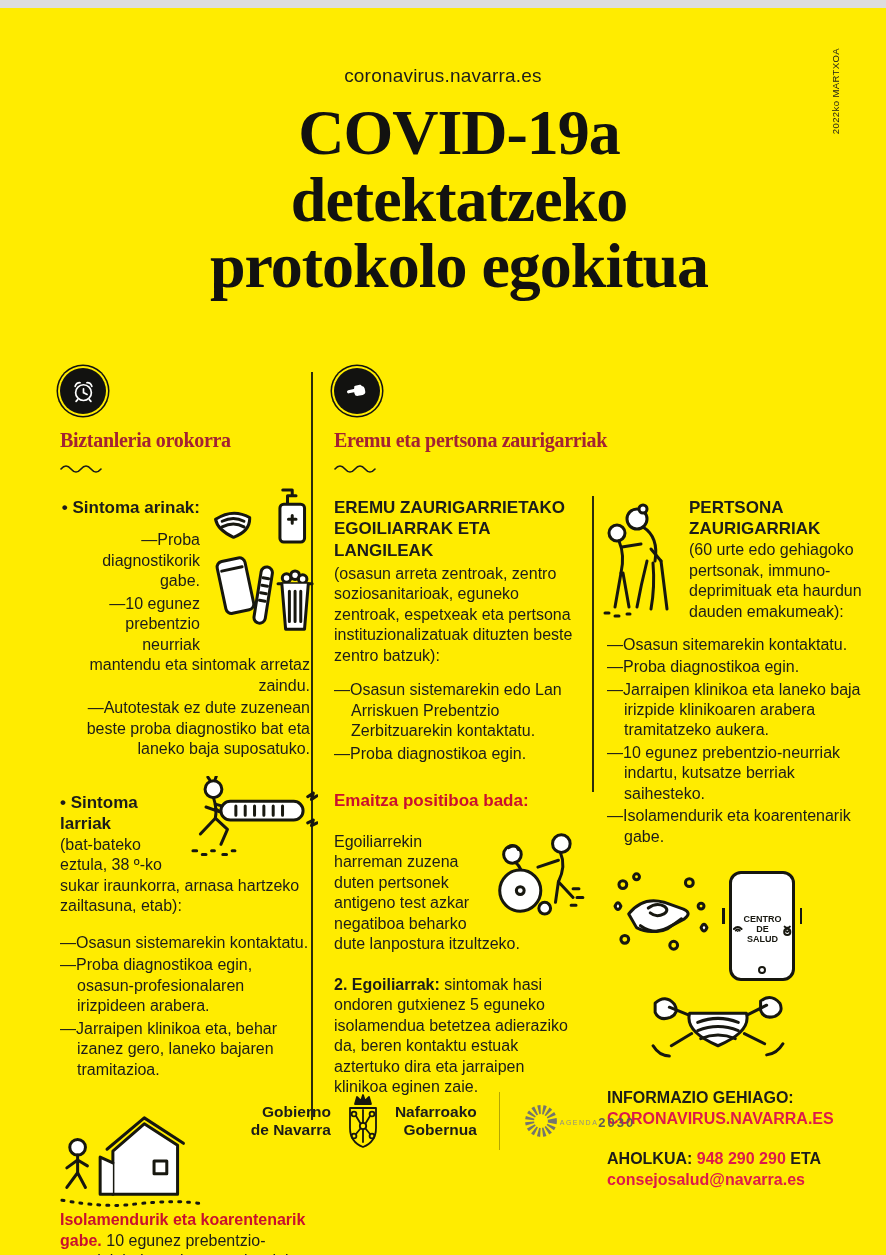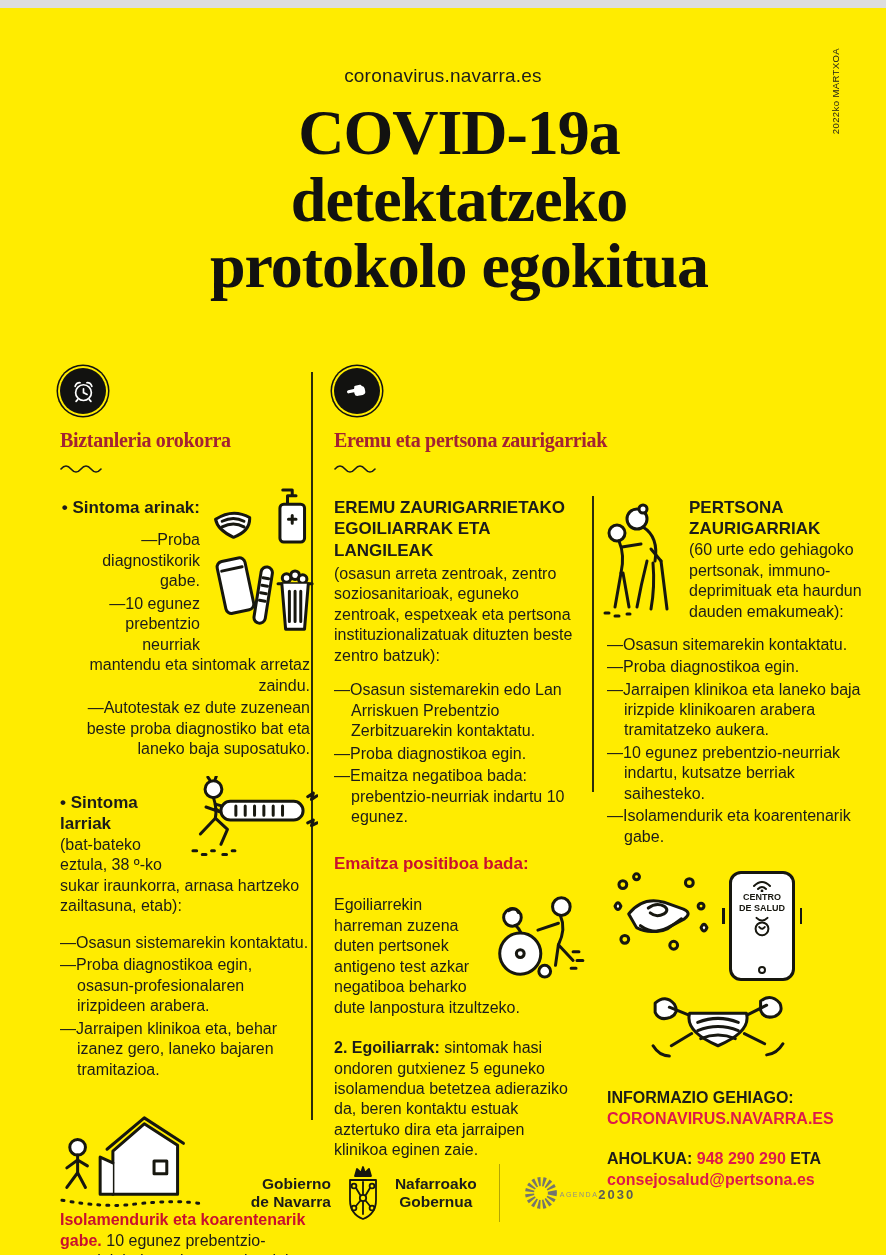--- a/index.html
+++ b/index.html
@@ -64,37 +64,37 @@
   .c1 .subtitle{margin-top:2px;}
   .c1 .items{margin-top:14px;}
   .c1 .accent-heading{margin-top:26px;}
   .p-case{margin-top:20px;}
   .il-wheelchair{float:right;width:106px;margin:-4px -6px 0 6px;}
   .vuln-head .il-elderly{float:left;width:80px;margin:0 8px 4px -6px;}
   .c2 .items{margin-top:12px;}
   .illus-row{display:flex;align-items:flex-start;gap:20px;margin:20px 0 0 4px;}
   .phone{position:relative;width:66px;height:110px;background:#fff;
     border:3.5px solid #17170f;border-radius:12px;margin-top:4px;
-    display:flex;flex-direction:column;align-items:center;padding-top:6px;}
+    display:flex;flex-direction:row;align-items:center;padding-top:6px;}
   .phone .p-text{font-size:9px;font-weight:700;text-align:center;line-height:1.15;
     width:46px;color:#17170f;}
   .phone .p-home{width:8px;height:8px;border:2px solid #17170f;border-radius:50%;
     position:absolute;bottom:4px;left:50%;transform:translateX(-50%);}
   .vib{position:absolute;top:34px;width:2.5px;height:16px;background:#17170f;}
   .vib.left{left:-10px;} .vib.right{right:-10px;}
   .il-mask{margin:10px 0 0 40px;width:142px;}
   .info-block{margin-top:24px;font-weight:700;}
   .info-link{color:var(--lred);}
   .doubts-block{margin-top:20px;font-weight:700;}
   
-  .footer{position:absolute;left:0;top:1156px;width:100%;
+  .footer{position:absolute;left:0;top:1084px;width:100%;
     display:flex;justify-content:center;align-items:center;}
   .gov-text{font-weight:700;font-size:15.5px;line-height:1.15;}
   .gov-es{text-align:right;}
-  .gov-eu{text-align:center;}
+  .gov-eu{text-align:right;}
   .gov-logo{margin:0 10px;}
   .foot-divider{width:1px;height:58px;background:rgba(40,40,10,.35);margin:0 22px;}
   .agenda{display:flex;flex-direction:row;align-items:center;line-height:1;}
   .agenda-label{font-size:7px;letter-spacing:1.5px;color:#8d8d85;margin-top:3px;}
   .agenda-year{font-size:13px;font-weight:700;letter-spacing:2px;color:#5d5d57;margin-top:2px;}
 </style>
 </head>
 <body>
 
 <div class="poster">
@@ -225,21 +225,20 @@
     <div class="divider-mini"></div>
 
     <div class="cols">
 
       <div class="c1">
         <h3 class="sec-title">EREMU ZAURIGARRIETAKO EGOILIARRAK ETA LANGILEAK</h3>
         <p class="subtitle">(osasun arreta zentroak, zentro soziosanitarioak, eguneko zentroak, espetxeak eta pertsona instituzionalizatuak dituzten beste zentro batzuk):</p>
         <div class="items">
           <p class="bullet">—Osasun sistemarekin edo Lan Arriskuen Prebentzio Zerbitzuarekin kontaktatu.</p>
           <p class="bullet">—Proba diagnostikoa egin.</p>
-          <p class="bullet">—Emaitza negatiboa bada: prebentzio-neurriak indartu 10 egunez.</p>
         </div>
         <h4 class="accent-heading">Emaitza positiboa bada:</h4>
         <p class="p-case">
           <svg class="doodle il-wheelchair" viewBox="0 0 108 92" width="106" height="90">
             <g stroke="#17170f" stroke-width="3" fill="none" stroke-linecap="round" stroke-linejoin="round">
               <circle cx="84" cy="16" r="9" fill="#fff"></circle>
               <path d="M83 25 q6 14 -2 30"></path>
               <path d="M81 33 L60 40"></path>
               <path d="M81 55 l15 16 M81 55 l-3 21"></path>
               <circle cx="34" cy="27" r="9" fill="#fff"></circle>
@@ -336,21 +335,21 @@
             <path d="M6 54 q6 10 16 10 M134 52 q-6 10 -16 11"></path>
           </g>
         </svg>
 
         <div class="info-block">
           <p>INFORMAZIO GEHIAGO:</p>
           <p class="info-link">CORONAVIRUS.NAVARRA.ES</p>
         </div>
         <div class="doubts-block">
           <p><span>AHOLKUA: </span><span class="info-link">948 290 290</span><span>  ETA</span></p>
-          <p class="info-link">consejosalud@pertsona.es</p>
+          <p class="info-link">consejosalud@navarra.es</p>
         </div>
       </div>
     </div>
   </div>
 
   <div class="footer">
     <div class="gov-text gov-es">
       <div>Gobierno</div>
       <div>de Navarra</div>
     </div>

